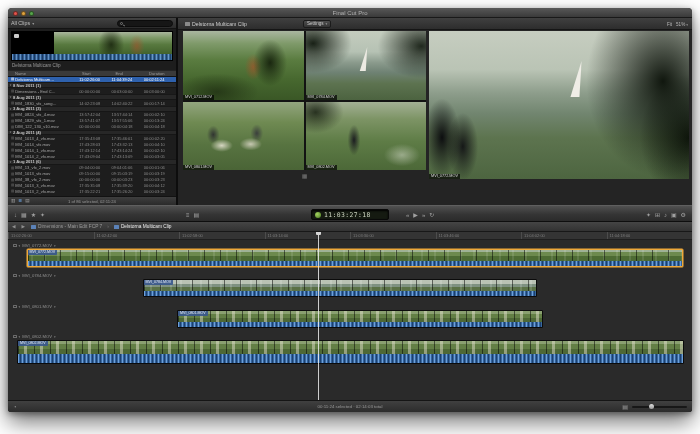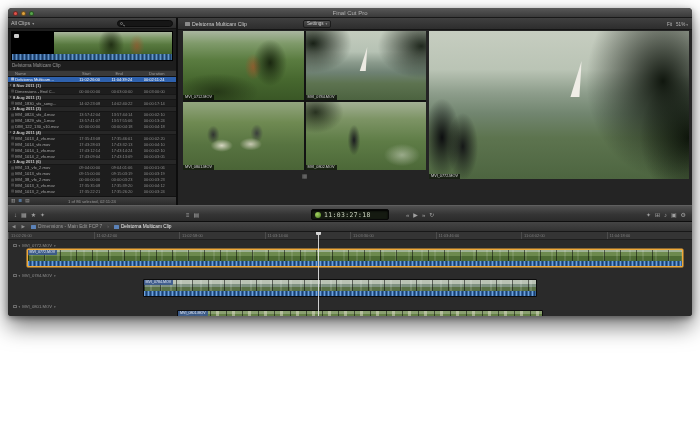--- a/index.html
+++ b/index.html
@@ -1,18 +1,18 @@
 <!DOCTYPE html>
 <html><head>
 <meta charset="utf-8">
 <style>
 *{box-sizing:border-box;margin:0;padding:0}
 html,body{width:700px;height:434px;background:#fff;font-family:"Liberation Sans",sans-serif;overflow:hidden}
 body{position:relative}
-#window{position:absolute;left:8px;top:8px;width:684px;height:308px;background:#2f2f2f;border-radius:4px 4px 3px 3px;box-shadow:0 10px 22px rgba(0,0,0,.55),0 2px 6px rgba(0,0,0,.4);overflow:hidden}
+#window{position:absolute;left:8px;top:8px;width:684px;height:404px;background:#2f2f2f;border-radius:4px 4px 3px 3px;box-shadow:0 10px 22px rgba(0,0,0,.55),0 2px 6px rgba(0,0,0,.4);overflow:hidden}
 
 .titlebar{height:10px;background:linear-gradient(#585858,#3a3a3a);border-bottom:1px solid #191919;position:relative}
 .lights{position:absolute;left:5px;top:2.5px;display:flex;gap:3px}
 .light{width:5px;height:5px;border-radius:50%;border:.5px solid rgba(0,0,0,.5)}
 .title{text-align:center;font-size:6px;color:#b3b3b3;line-height:10px}
 
 .content{position:absolute;top:10px;left:0;width:684px;height:187px;display:flex}
 
 .browser{width:170px;background:#1d1d1d;border-right:2px solid #0d0d0d;display:flex;flex-direction:column}
 .b-head{height:11px;background:linear-gradient(#424242,#2c2c2c);display:flex;align-items:center;padding:0 3px;border-bottom:1px solid #141414}

